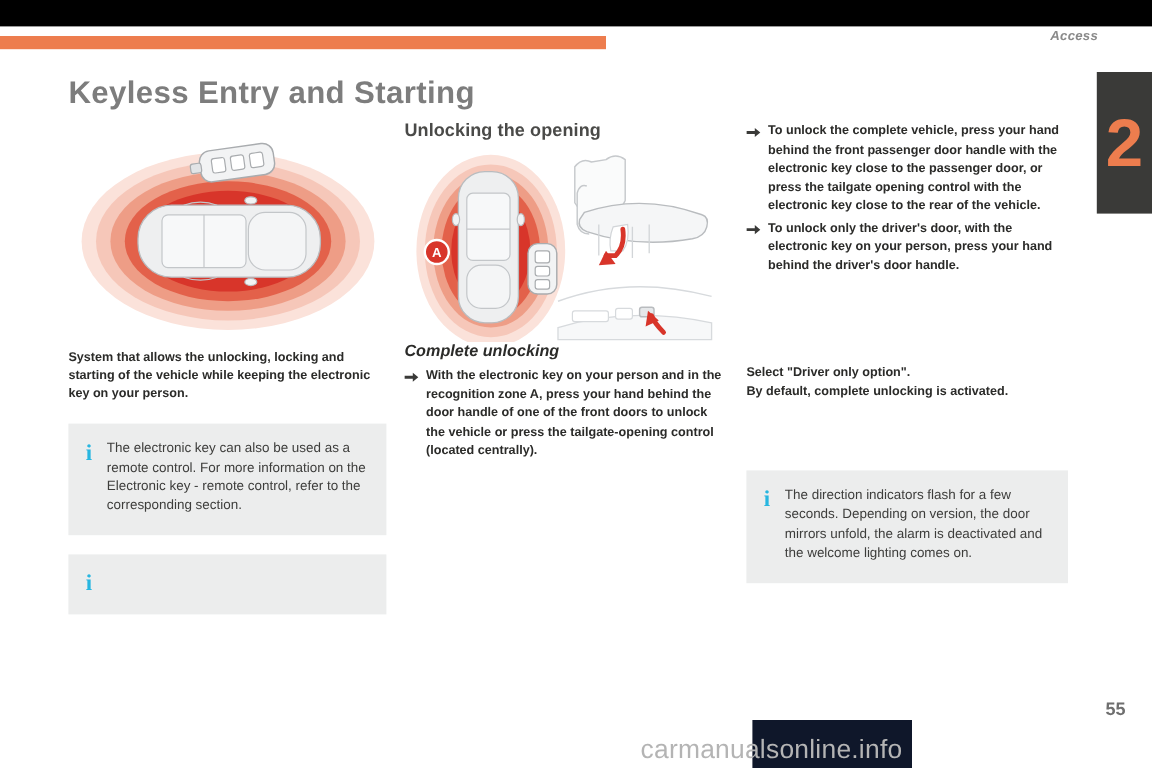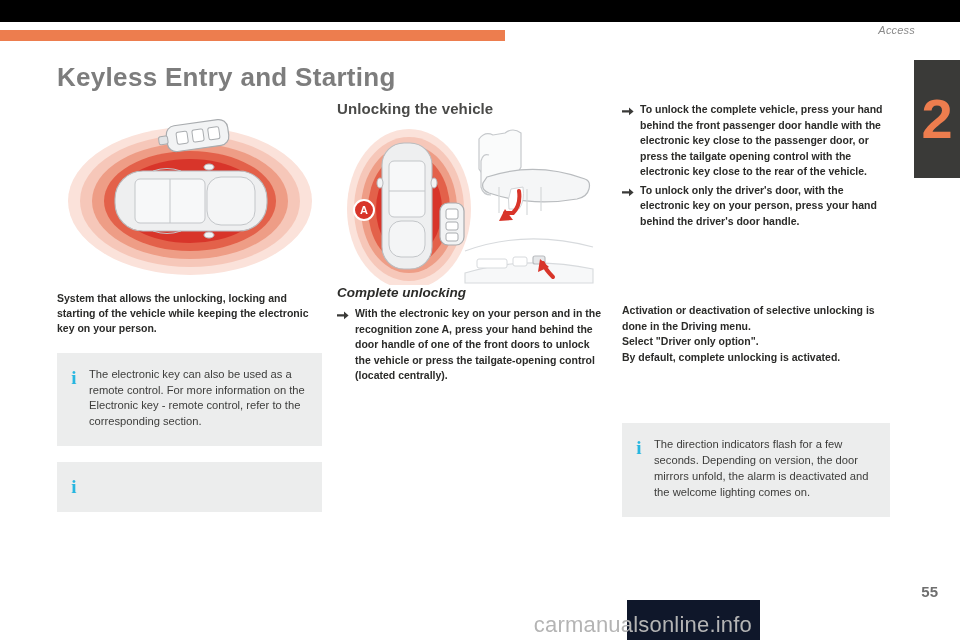--- a/index.html
+++ b/index.html
@@ -12,21 +12,21 @@
   .page { position: relative; width: 960px; height: 640px; background:#fff; }
 
   
   .top-rule {
     position: absolute; left: 0; top: 30px;
     width: 505px; height: 11px;
     background: #ED7D4E;
   }
   .chapter-label {
     position: absolute; right: 45px; top: 24px;
-    font-size: 11px; font-weight: normal; font-style: italic;
+    font-size: 11px; font-weight: bold; font-style: italic;
     color: #8a8a8a; letter-spacing: .2px;
   }
 
   
   .chapter-tab {
     position: absolute; right: 0; top: 60px;
     width: 46px; height: 118px;
     background: #3a3a38;
     display: flex; align-items: center; justify-content: center;
   }
@@ -178,21 +178,21 @@
     </div>
 
     <div class="infobox">
       <span class="i-icon">i</span>
     </div>
 
   </div>
 
   <div class="col col-mid">
 
-    <h2 class="section">Unlocking the vehicle</h2>
+    <h2 class="section">Unlocking the opening</h2>
 
     <div class="illus illus-mid">
       <svg viewBox="0 0 265 160" width="265" height="160">
         <rect x="0" y="0" width="265" height="160" fill="#ffffff"></rect>
         <g>
           <ellipse cx="72" cy="84" rx="62" ry="80" fill="#fbe2da"></ellipse>
           <ellipse cx="72" cy="84" rx="55" ry="72" fill="#f6c7b9"></ellipse>
           <ellipse cx="72" cy="84" rx="48" ry="64" fill="#ee9d86"></ellipse>
           <ellipse cx="72" cy="84" rx="41" ry="56" fill="#e3614a"></ellipse>
           <ellipse cx="72" cy="84" rx="33" ry="47" fill="#d8352a"></ellipse>
@@ -267,21 +267,20 @@
         <span class="arrow">
           <svg viewBox="0 0 12 9" width="12" height="9">
               <path d="M0 3.2 L7 3.2 L7 0.6 L11.6 4.4 L7 8.2 L7 5.6 L0 5.6 Z" fill="#3a3a38"></path>
             </svg>
         </span>
         <span>To unlock only the driver's door, with the electronic key on your person, press your hand behind the driver's door handle.</span>
       </li>
     </ul>
 
     <div style="margin-top:74px;">
-      <p class="para">Activation or deactivation of selective unlocking is done in the Driving menu.</p>
       <p class="para">Select "Driver only option".</p>
       <p class="para">By default, complete unlocking is activated.</p>
     </div>
 
     <div class="infobox" style="margin-top:58px;">
       <span class="i-icon">i</span>
       <div class="i-text">The direction indicators flash for a few seconds. Depending on version, the door mirrors unfold, the alarm is deactivated and the welcome lighting comes on.</div>
     </div>
 
   </div>

